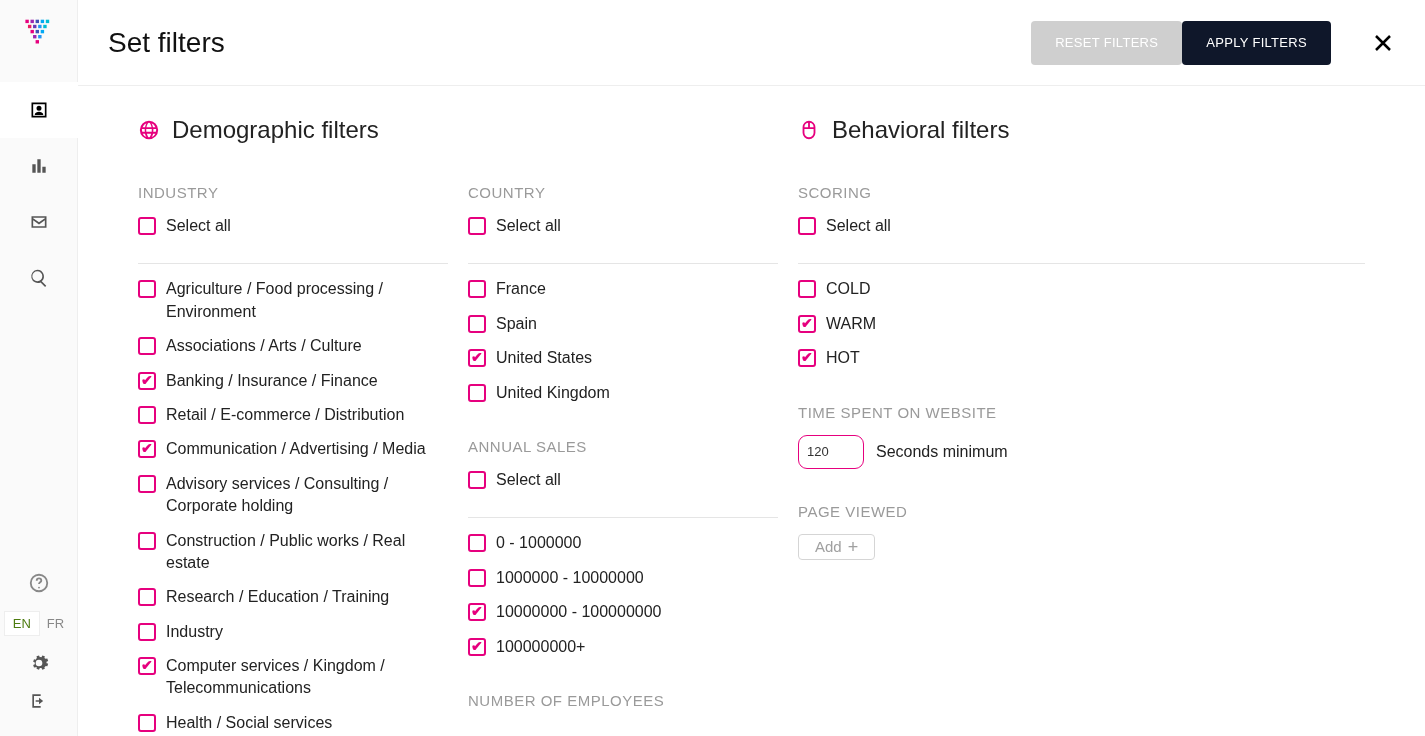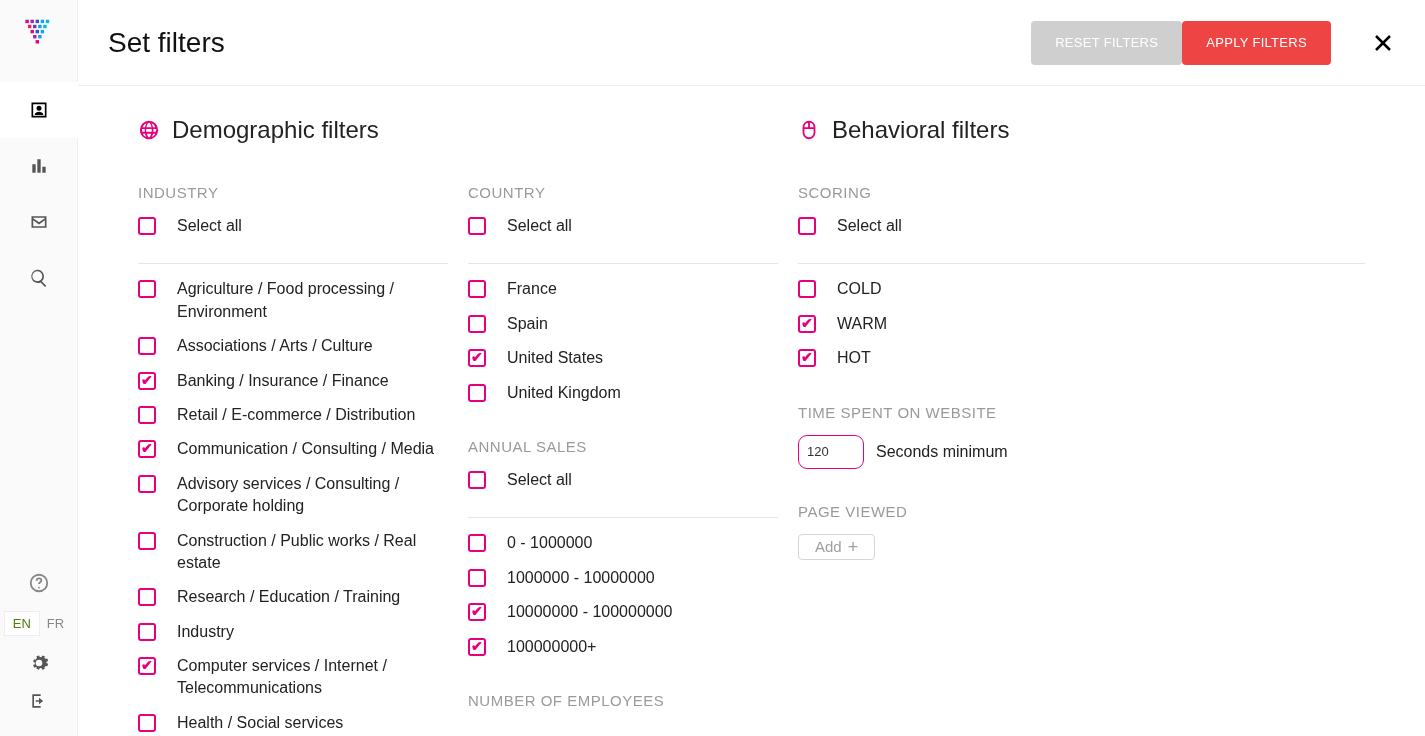--- a/index.html
+++ b/index.html
@@ -19,40 +19,40 @@
   .lang-toggle span { padding:4px 8px; cursor:pointer; }
   .lang-toggle span.active { color:#4d7c0f; background:#fff; box-shadow:0 0 0 1px #eee; }
 
   
   .main { flex:1; display:flex; flex-direction:column; }
   .header { height:86px; display:flex; align-items:center; padding:12px 30px; border-bottom:1px solid #eee; }
   .header h1 { font-size:28px; font-weight:400; color:#111; }
   .header-spacer { flex:1; }
   .btn { height:44px; padding:0 24px; border:none; border-radius:4px; font-size:13px; font-weight:400; letter-spacing:0.3px; cursor:pointer; }
   .btn-reset { background:#cfcfcf; color:#fff; }
-  .btn-apply { background:#ef4444; color:#fff; }
+  .btn-apply { background:#0f172a; color:#fff; }
   .close-btn { margin-left:40px; cursor:pointer; display:flex; }
 
   
   .content { flex:1; overflow:auto; padding:30px 60px 0 60px; display:flex; gap:20px; }
   .col-left { display:flex; flex-direction:column; width:640px; }
   .col-right { flex:1; }
   .section-title { display:flex; align-items:center; gap:12px; font-size:24px; font-weight:400; margin-bottom:40px; }
   .section-title .sicon { width:22px; height:22px; fill:#e6007e; }
 
   .two-sub { display:flex; gap:20px; }
   .subcol { flex:1; min-width:0; }
 
   .group-label { font-size:15px; letter-spacing:0.5px; color:#9a9a9a; margin-bottom:14px; margin-top:0; text-transform:uppercase; }
   .group + .group { margin-top:34px; }
 
   .select-all-row { padding-bottom:14px; border-bottom:1px solid #e5e5e5; margin-bottom:14px; }
 
   .chk-row { display:flex; align-items:flex-start; gap:10px; margin-bottom:12px; line-height:1.4; font-size:16px; }
-  .chk-row .lbl { flex:1;margin-left:11px; }
+  .chk-row .lbl { flex:1; }
   .chk { width:18px; height:18px; border:2px solid #e6007e; border-radius:3px; flex-shrink:0; position:relative; cursor:pointer; margin-top:2px; }
   .chk.checked::after { content:"✔"; position:absolute; top:-3px; left:1px; font-size:14px; color:#e6007e; font-weight:bold; }
 
   .time-input { display:flex; align-items:center; gap:12px; }
   .time-input input { width:66px; height:34px; border:1px solid #e6007e; border-radius:9px; padding:0 8px; font-size:13px; color:#333; }
   .time-input span { font-size:16px; }
 
   .add-btn { height:26px; padding:0 16px; border:1px solid #d5d5d5; border-radius:4px; background:#fff; color:#a0a0a0; font-size:15px; display:inline-flex; align-items:center; gap:6px; cursor:pointer; }
   .add-btn .plus { font-size:18px; line-height:1; }
 
@@ -179,41 +179,41 @@
                 <div class="chk-row">
                   <div class="chk checked"></div>
                   <div class="lbl">Banking / Insurance / Finance</div>
                 </div>
                 <div class="chk-row">
                   <div class="chk"></div>
                   <div class="lbl">Retail / E-commerce / Distribution</div>
                 </div>
                 <div class="chk-row">
                   <div class="chk checked"></div>
-                  <div class="lbl">Communication / Consulting / Media</div>
+                  <div class="lbl">Communication / Advertising / Media</div>
                 </div>
                 <div class="chk-row">
                   <div class="chk"></div>
                   <div class="lbl">Advisory services / Consulting / Corporate holding</div>
                 </div>
                 <div class="chk-row">
                   <div class="chk"></div>
                   <div class="lbl">Construction / Public works / Real estate</div>
                 </div>
                 <div class="chk-row">
                   <div class="chk"></div>
                   <div class="lbl">Research / Education / Training</div>
                 </div>
                 <div class="chk-row">
                   <div class="chk"></div>
                   <div class="lbl">Industry</div>
                 </div>
                 <div class="chk-row">
                   <div class="chk checked"></div>
-                  <div class="lbl">Computer services / Internet / Telecommunications</div>
+                  <div class="lbl">Computer services / Kingdom / Telecommunications</div>
                 </div>
                 <div class="chk-row">
                   <div class="chk"></div>
                   <div class="lbl">Health / Social services</div>
                 </div>
               </div>
           </div>
         </div>
 
         <div class="subcol">

